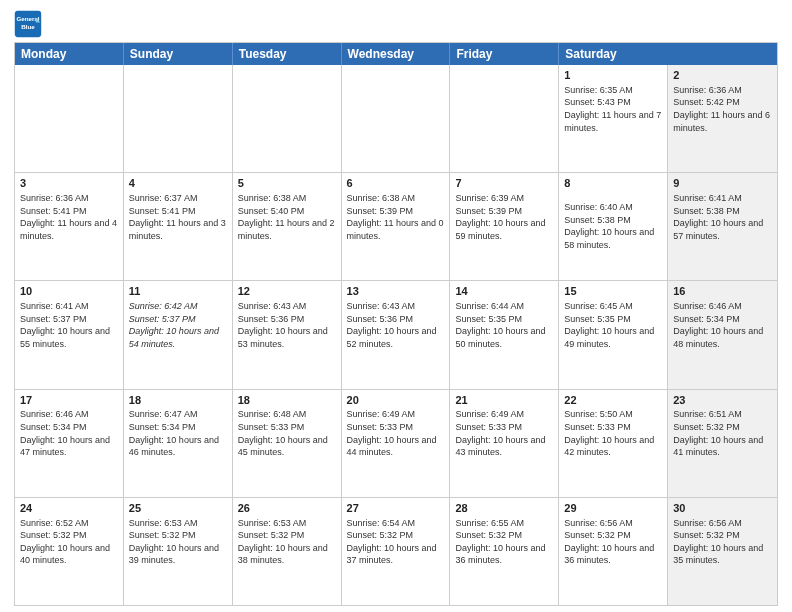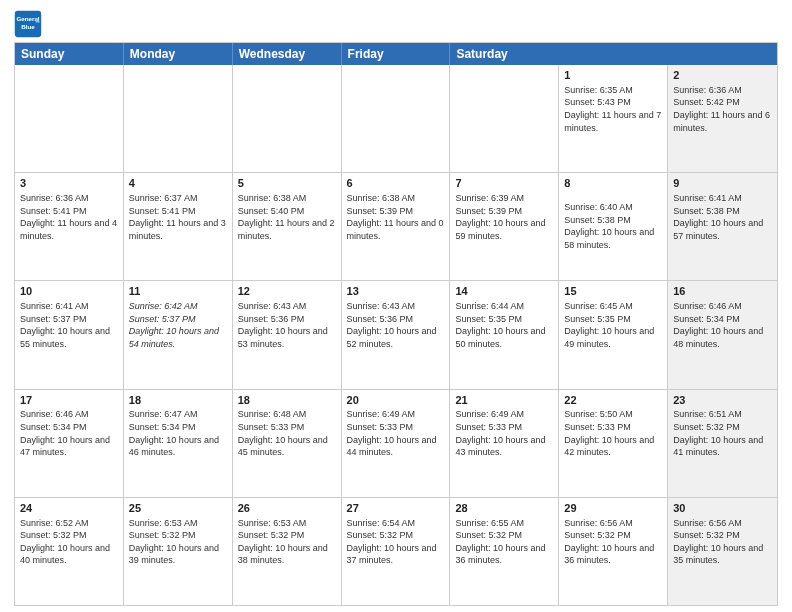--- a/index.html
+++ b/index.html
@@ -129,22 +129,23 @@
       </div>
     </div>
     <div class="title-section">
       <div class="month-title"></div>
       <div class="location"></div>
     </div>
   </div>
 
   <div class="calendar">
     <div class="cal-header-row">
-    <div class="cal-header-cell">Sunday</div>
-        <div class="cal-header-cell">Monday</div>
+    <div class="cal-header-cell">Monday</div>
+        <div class="cal-header-cell">Sunday</div>
+        <div class="cal-header-cell">Tuesday</div>
         <div class="cal-header-cell">Wednesday</div>
         <div class="cal-header-cell">Friday</div>
         <div class="cal-header-cell">Saturday</div>
       </div>
     <div class="cal-body">
     <div class="cal-row">
           <div class="cal-cell empty"></div>
           <div class="cal-cell empty"></div>
           <div class="cal-cell empty"></div>
           <div class="cal-cell empty"></div>

